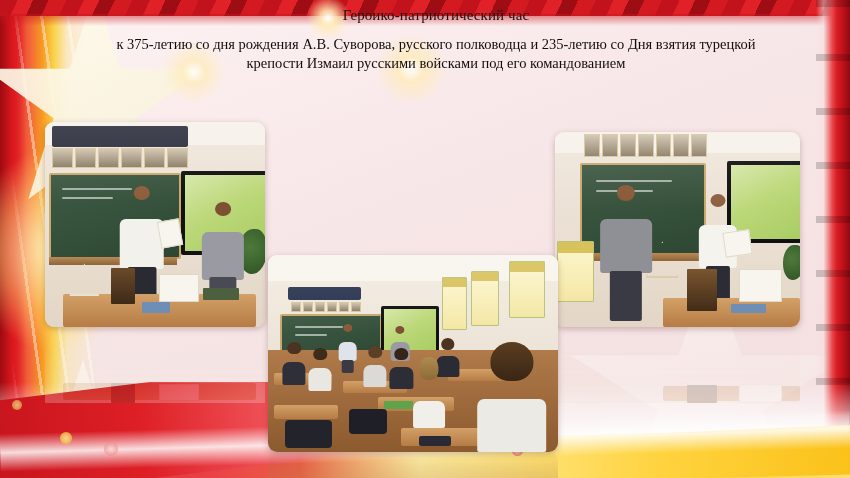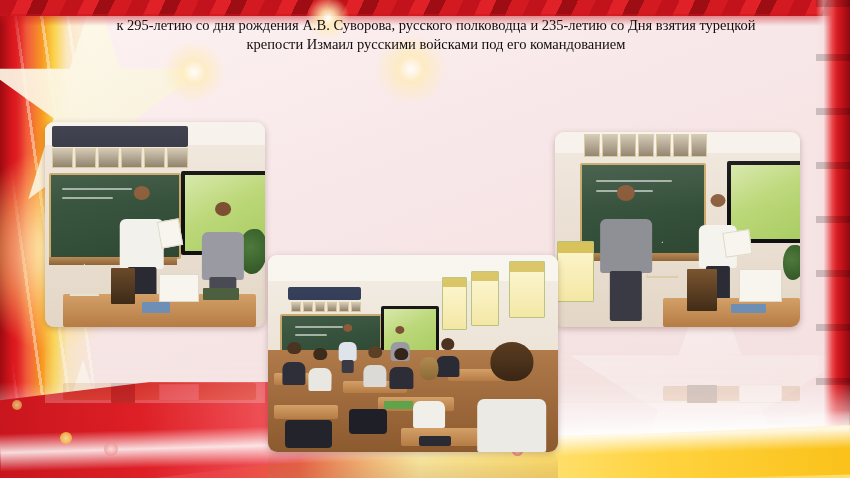--- a/index.html
+++ b/index.html
@@ -243,21 +243,22 @@
 
   <div class="right-band"></div>
   <div class="right-band-streaks"></div>
   <div class="right-yellow"></div>
 
   <div class="sparkle"></div>
   <div class="sparkle s2"></div>
   <div class="sparkle s3"></div>
 
   <div class="heading">
-    <div class="line3">к 295-летию со дня рождения А.В. Суворова, русского полководца и 235-летию со Дня взятия турецкой крепости Измаил русскими войсками под его командованием</div>
+    <div class="line1">Героико-патриотический час</div>
+    <div class="line3">к 375-летию со дня рождения А.В. Суворова, русского полководца и 235-летию со Дня взятия турецкой крепости Измаил русскими войсками под его командованием</div>
   </div>
 
   <div class="photo p-left">
     <div class="scene">
       <div class="wall"></div>
       <div class="ceiling"></div>
       <div class="frieze" style="left:3%;top:2%;width:62%;height:10%;"></div>
       <div class="portraits" style="left:3%;top:12.5%;width:62%;height:10%;">
         <i></i>
           <i></i>

